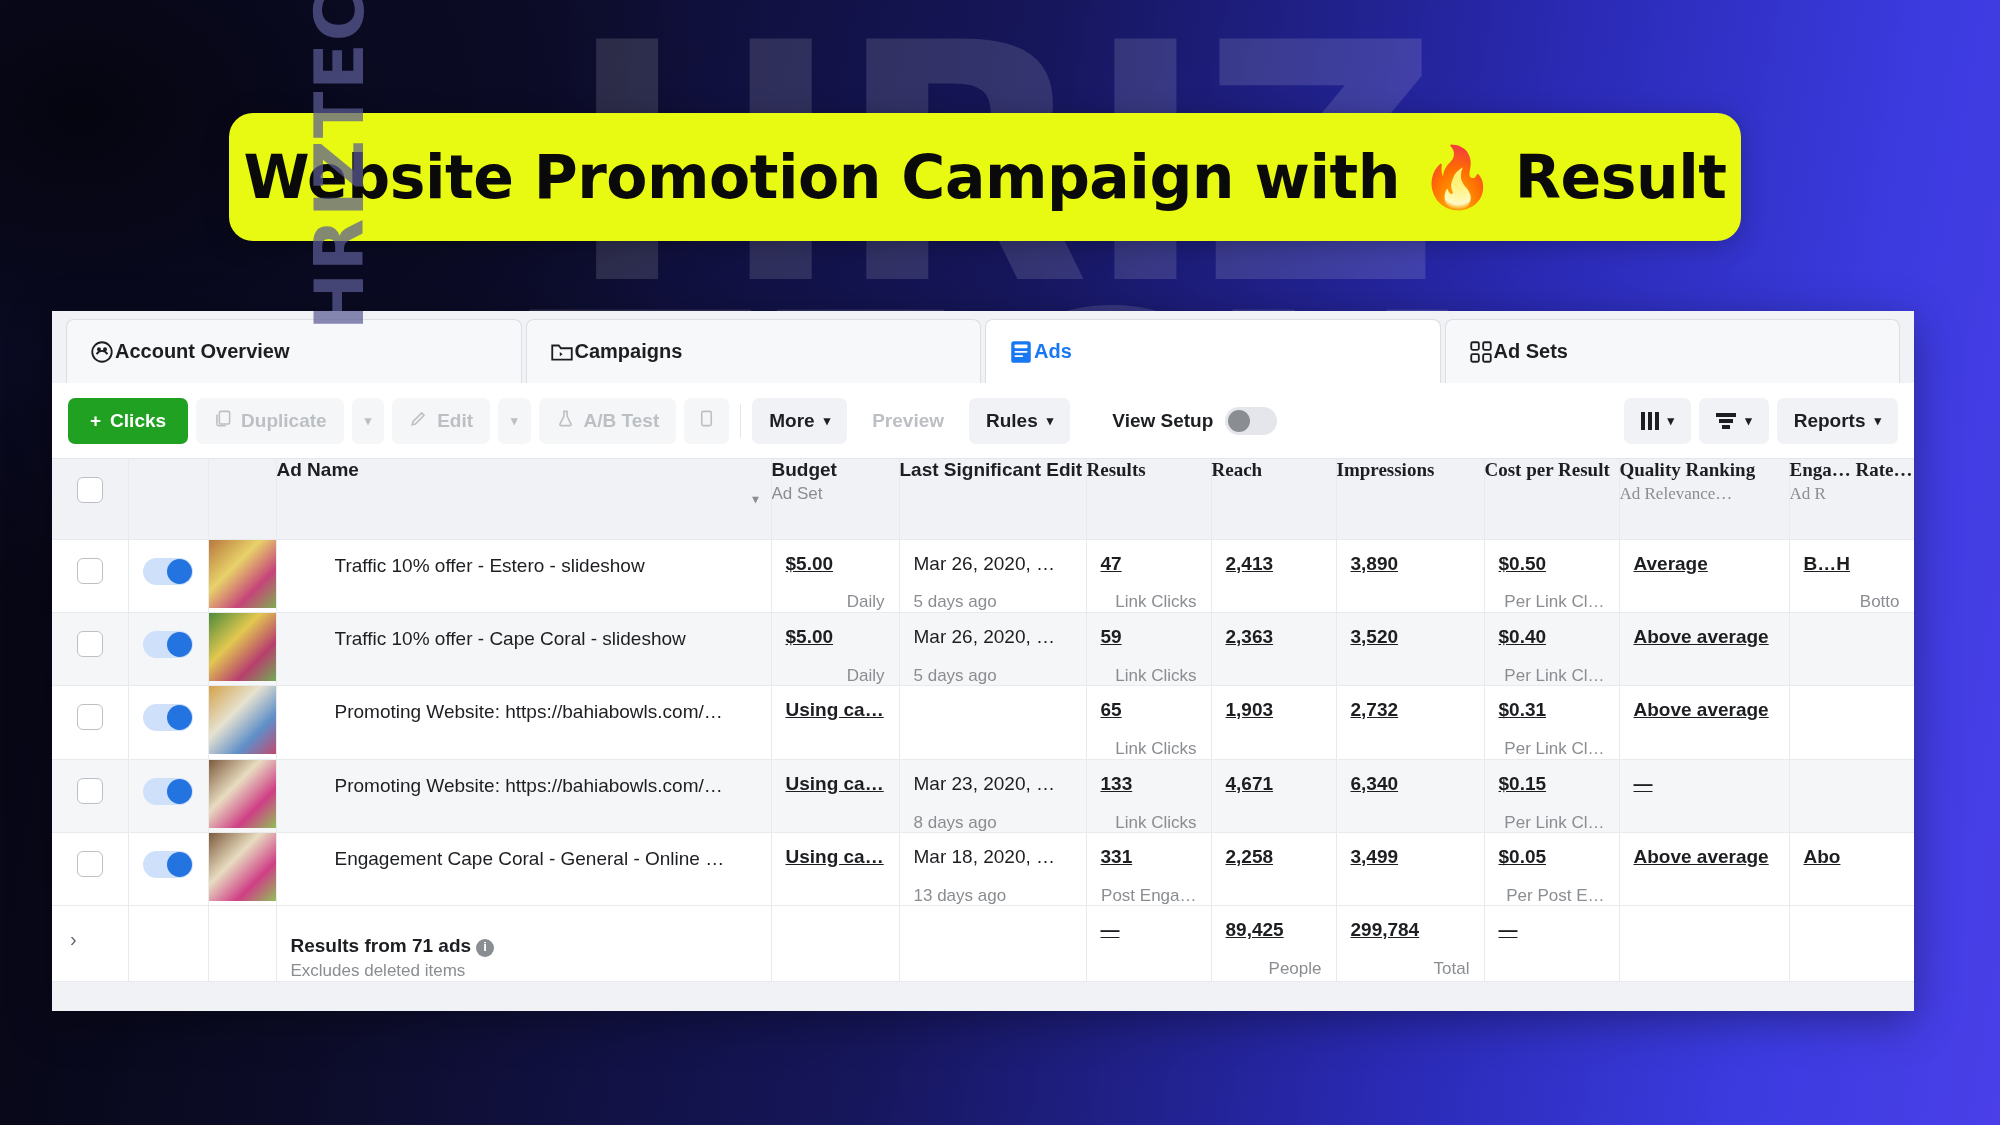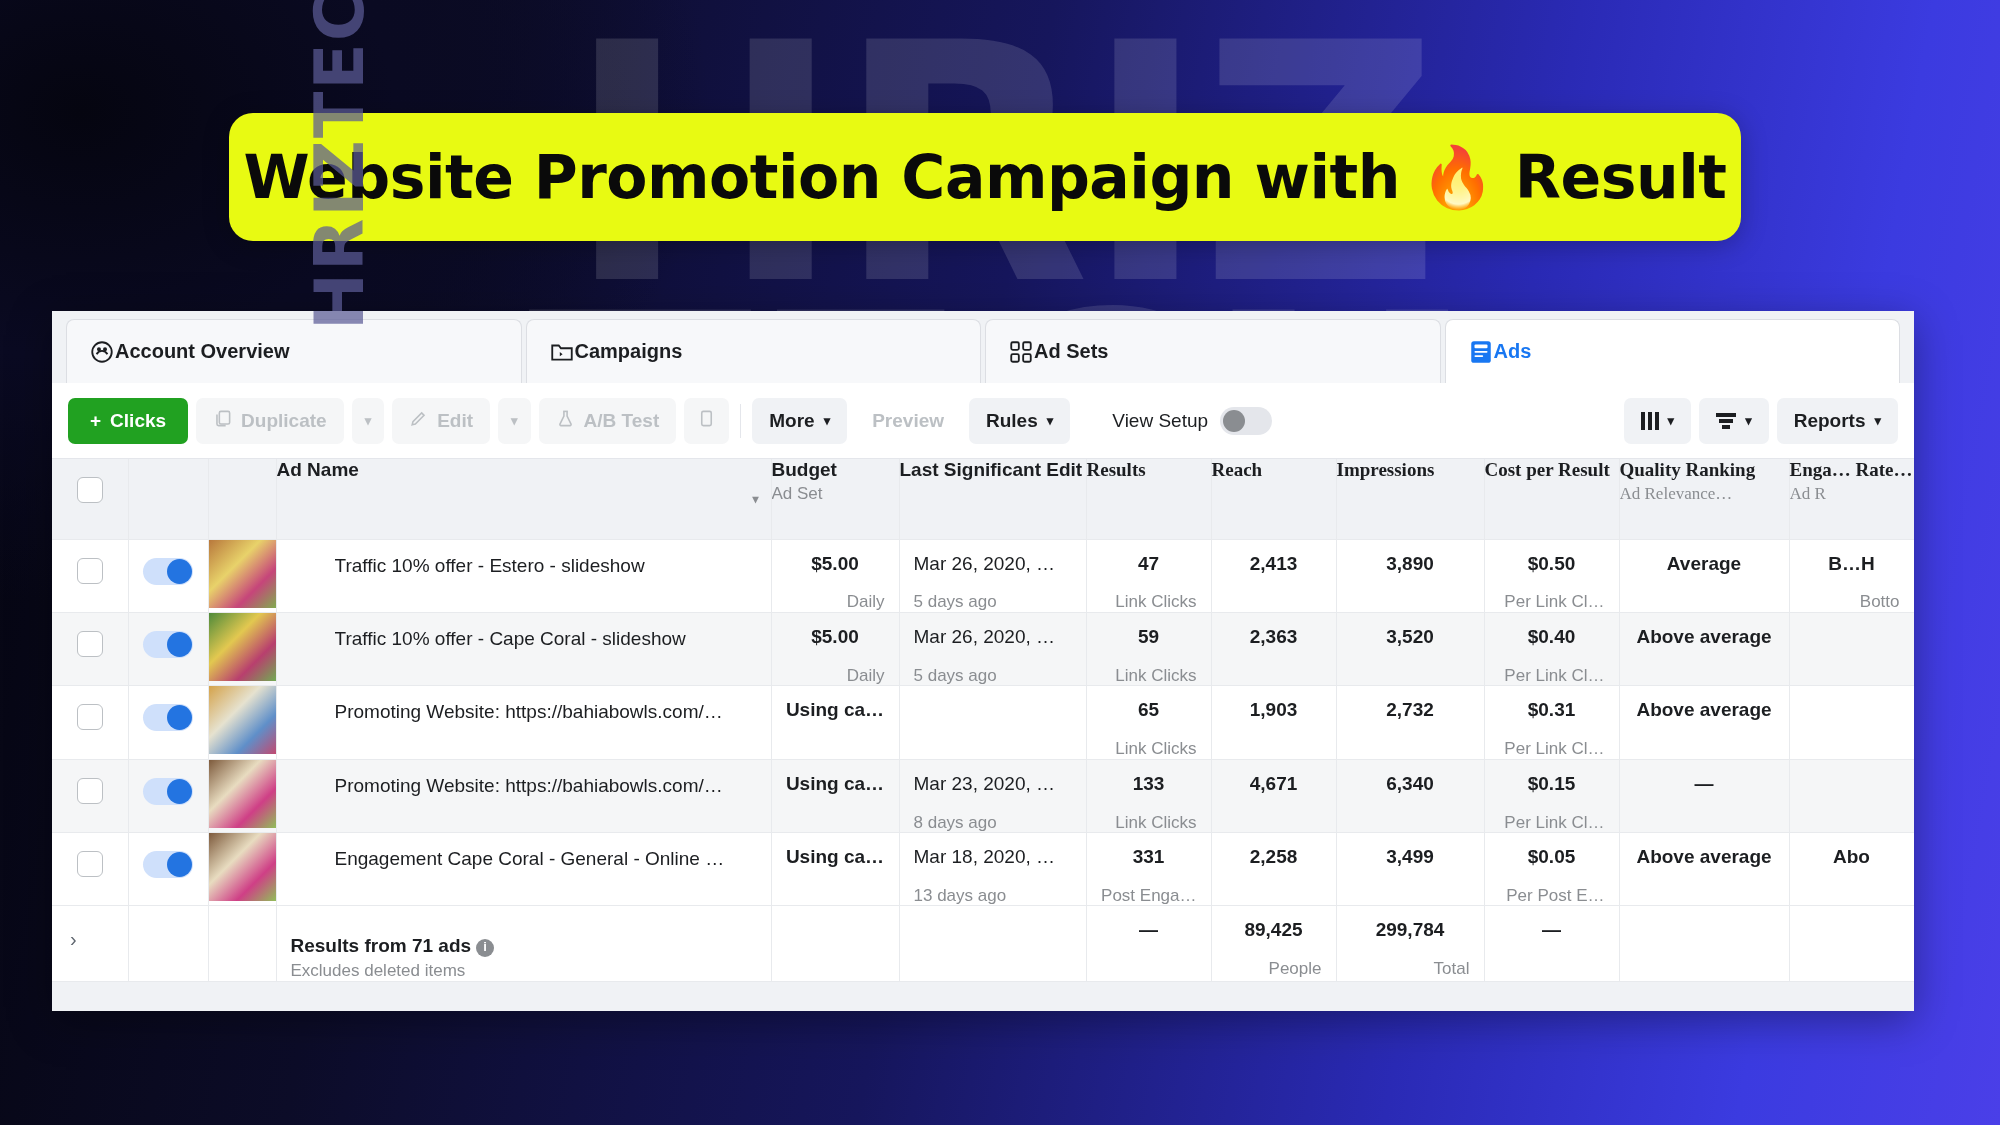--- a/index.html
+++ b/index.html
@@ -93,21 +93,21 @@
     border: none;
   }
   .btn.create { background: #21a121; color: #fff; padding: 0 22px; }
   .btn.disabled { color: #bcc0c4; background: #f5f6f7; }
   .btn.ghost { background: transparent; }
   .btn.sq { padding: 0 13px; }
   .caret { font-size: 13px; line-height: 1; }
   .sep { width: 1px; height: 34px; background: #e4e6eb; margin: 0 3px; }
   .viewsetup {
     display: flex; align-items: center; gap: 12px;
-    font-size: 19px; font-weight: 400; color: #1c1e21;
+    font-size: 19px; font-weight: 700; color: #1c1e21;
     padding: 0 14px; margin-left: 20px;
   }
   .switch {
     width: 52px; height: 28px; border-radius: 14px;
     background: #e4e6eb; position: relative; flex: none;
   }
   .switch::after {
     content: ""; position: absolute; left: 3px; top: 3px;
     width: 22px; height: 22px; border-radius: 50%;
     background: #8a8d91;
@@ -144,21 +144,21 @@
   .sortcaret {
     position: absolute; right: 12px; top: 34px;
     font-size: 12px; color: #8a8d91;
   }
 
   tbody tr { height: 68px; }
   tbody tr:nth-child(even) td { background: #f5f6f7; }
   tbody tr:nth-child(odd) td { background: #ffffff; }
 
   .cell { padding: 13px 14px 0 14px; font-size: 19px; color: #1c1e21; line-height:1.15; }
-  .cell.num { text-align: center; font-weight: 700; }
+  .cell.num { text-align: left; font-weight: 700; text-decoration: underline; }
   .cell.nm { display: flex; align-items: flex-start; }
   .ad-label {
     font-size: 19px; color: #1c1e21; white-space: nowrap;
     overflow: hidden; text-overflow: ellipsis; padding-top: 2px; margin-left: 44px;
   }
   .csub { font-size: 17px; color: #8a8d91; font-weight: 400; margin-top: 5px; }
   .csub.r { text-align: right; }
 
   .cb {
     width: 26px; height: 26px; border: 1px solid #bcc0c4;
@@ -225,41 +225,41 @@
     </div>
     <div class="tab">
       <span class="tab-ico">
         <svg viewBox="0 0 24 24" fill="none" stroke="#1c1e21" stroke-width="1.7">
             <path d="M3 6h6l2 2.5h10V19H3z"></path>
             <path d="M10 12l2.5 2L10 16z" fill="#1c1e21" stroke="none"></path>
           </svg>
       </span>
       <span class="tab-label">Campaigns</span>
     </div>
+    <div class="tab active">
+      <span class="tab-ico">
+        <svg viewBox="0 0 24 24">
+            <rect x="3" y="2" width="18" height="20" rx="2.5" fill="#1877f2"></rect>
+            <rect x="6" y="5" width="12" height="3.5" rx="1" fill="#ffffff"></rect>
+            <rect x="6" y="11" width="12" height="1.6" rx="0.8" fill="#ffffff"></rect>
+            <rect x="6" y="15" width="8" height="1.6" rx="0.8" fill="#ffffff"></rect>
+          </svg>
+      </span>
+      <span class="tab-label">Ads</span>
+    </div>
     <div class="tab">
       <span class="tab-ico">
         <svg viewBox="0 0 24 24" fill="none" stroke="#1c1e21" stroke-width="1.7">
             <rect x="3" y="3" width="7" height="7" rx="1.4"></rect>
             <rect x="14" y="3" width="7" height="7" rx="1.4"></rect>
             <rect x="3" y="14" width="7" height="7" rx="1.4"></rect>
             <rect x="14" y="14" width="7" height="7" rx="1.4"></rect>
           </svg>
       </span>
       <span class="tab-label">Ad Sets</span>
-    </div>
-    <div class="tab active">
-      <span class="tab-ico">
-        <svg viewBox="0 0 24 24">
-            <rect x="3" y="2" width="18" height="20" rx="2.5" fill="#1877f2"></rect>
-            <rect x="6" y="5" width="12" height="3.5" rx="1" fill="#ffffff"></rect>
-            <rect x="6" y="11" width="12" height="1.6" rx="0.8" fill="#ffffff"></rect>
-            <rect x="6" y="15" width="8" height="1.6" rx="0.8" fill="#ffffff"></rect>
-          </svg>
-      </span>
-      <span class="tab-label">Ads</span>
     </div>
   </div>
 
   <div class="toolbar">
     <button class="btn create">
       <span>+</span>
       <span>Clicks</span>
     </button>
 
     <button class="btn disabled">

